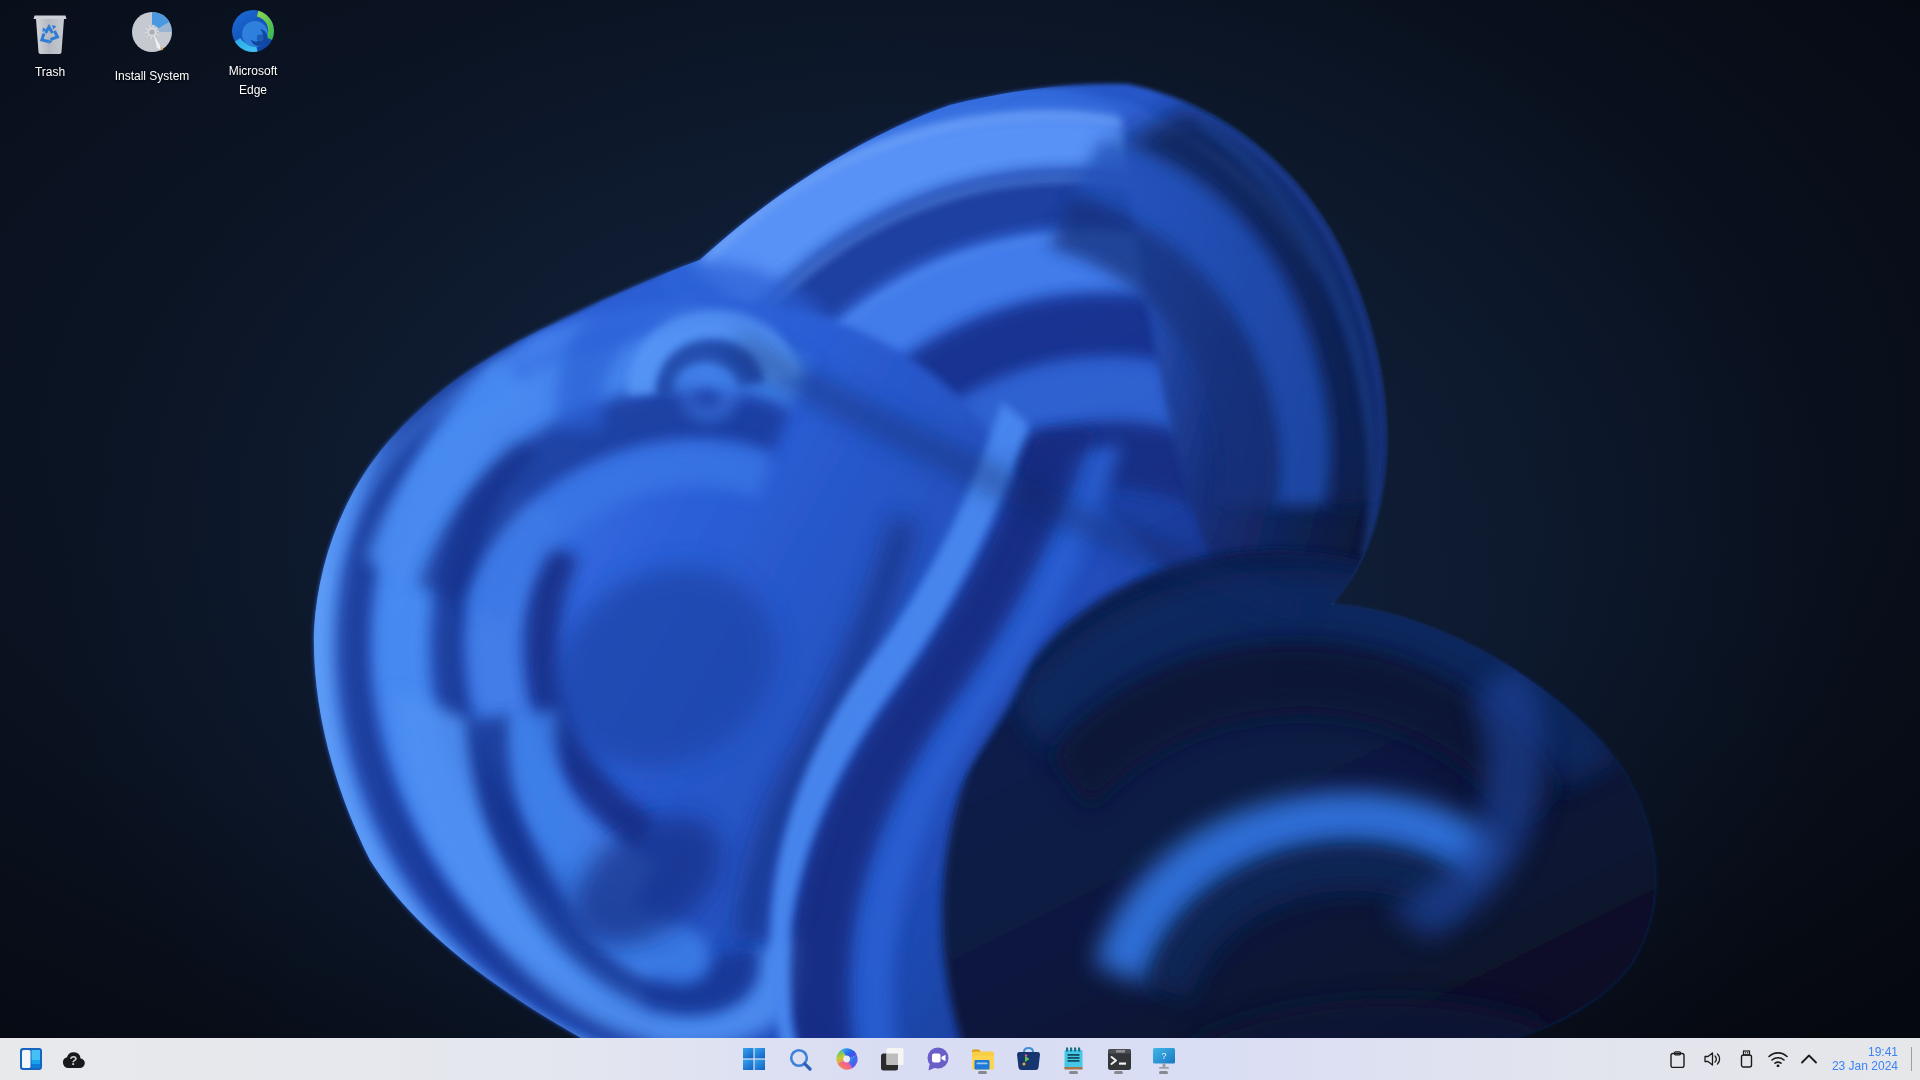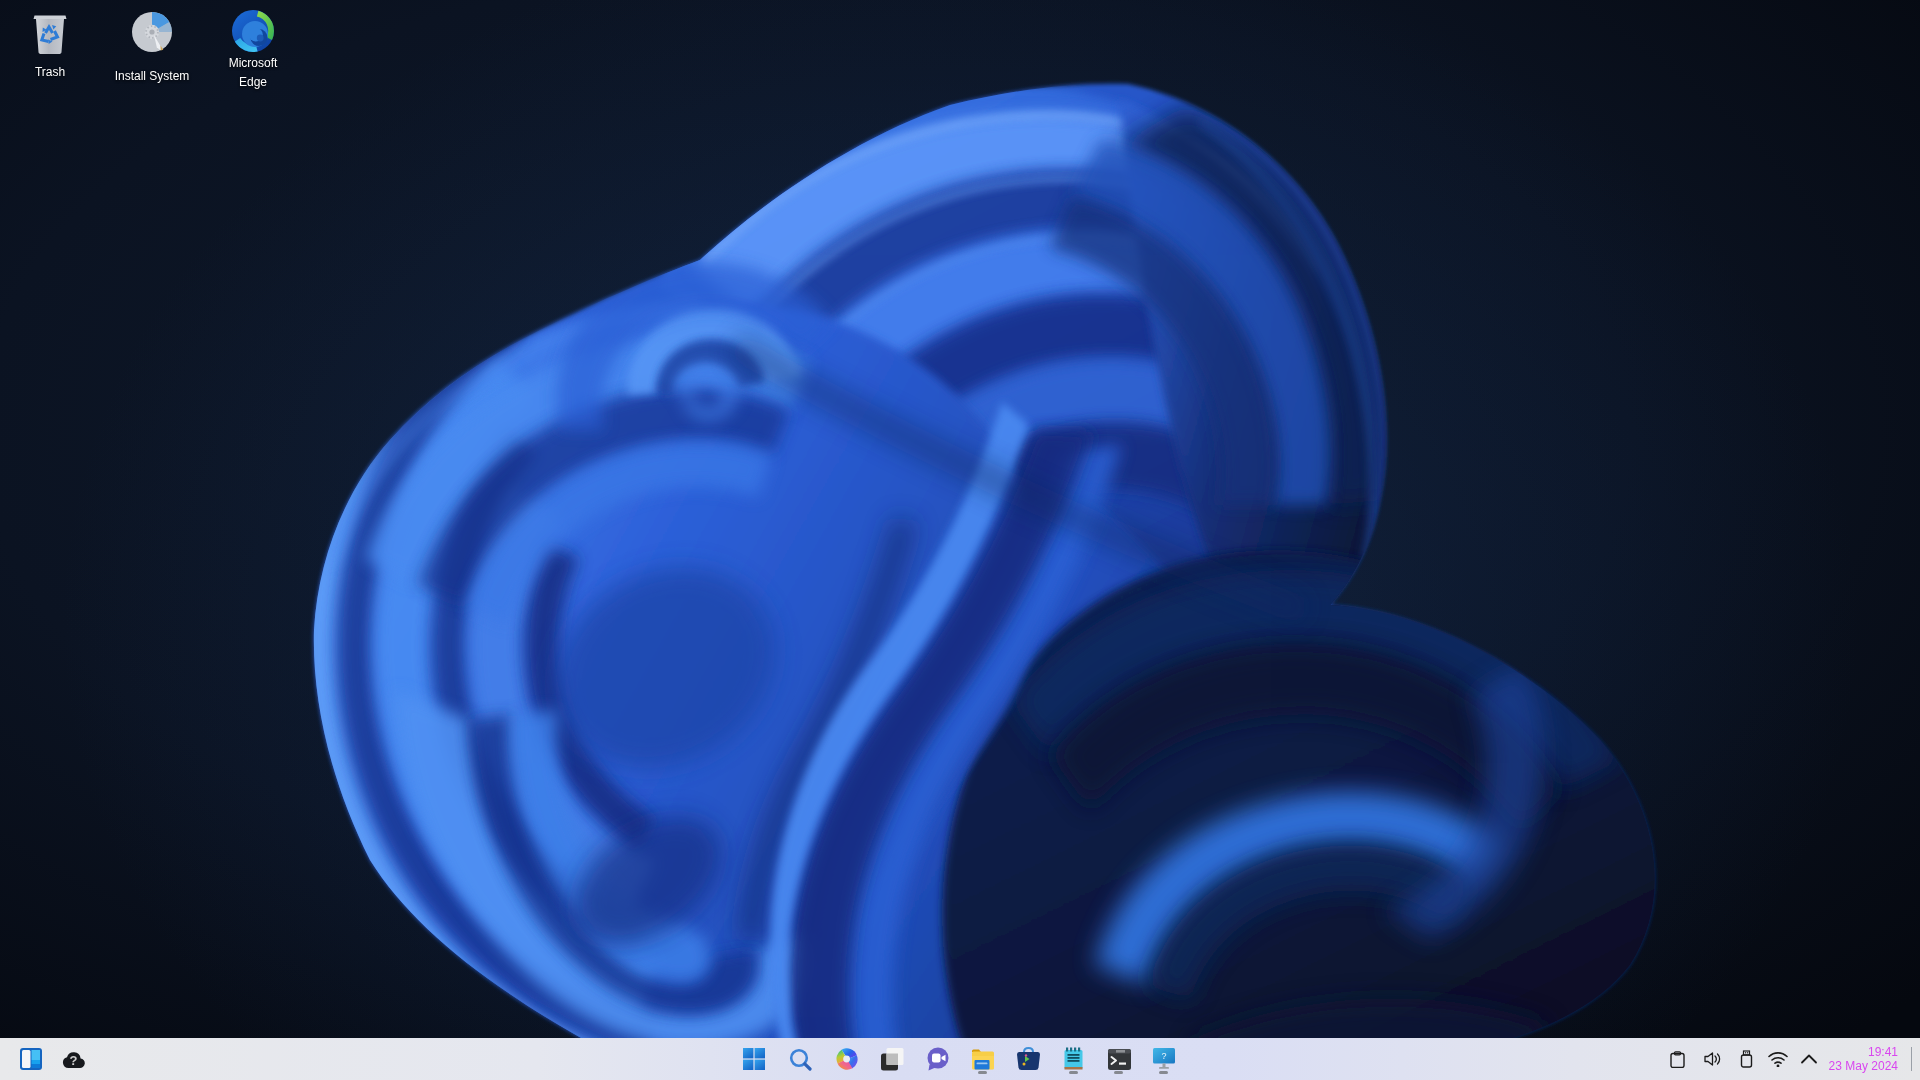--- a/index.html
+++ b/index.html
@@ -2,21 +2,21 @@
 <html><head>
 <meta charset="utf-8">
 <style>
 html,body{margin:0;padding:0;width:1920px;height:1080px;overflow:hidden;background:#0a1220;font-family:"Liberation Sans",sans-serif;}
 #wall{position:absolute;left:0;top:0;}
 .dicon{position:absolute;text-align:center;color:#fff;font-size:12px;text-shadow:0 1px 3px rgba(0,0,0,.95);}
 .dicon .img{margin:0 auto;}
 #taskbar{position:absolute;left:0;top:1038px;width:1920px;height:42px;
  background:linear-gradient(90deg,#e8e9eb 0%,#e5e7ef 28%,#d9ddf3 46%,#dadef4 64%,#e2e4ee 82%,#e6e7e9 100%);}
 .tb{position:absolute;top:1038px;height:42px;display:flex;align-items:center;}
-#clock{position:absolute;right:22px;top:1045px;text-align:right;color:#d946ef;font-size:12px;line-height:14px;}
+#clock{position:absolute;right:22px;top:1045px;text-align:right;color:#3b82f6;font-size:12px;line-height:14px;}
 #showdesk{position:absolute;right:8px;top:1047px;width:1px;height:24px;background:#9aa0a8;}
 .ind{position:absolute;top:1071px;width:9px;height:3px;border-radius:2px;background:#868990;}
 </style>
 </head>
 <body>
 <svg id="wall" width="1920" height="1080" viewBox="0 0 1920 1080">
 <defs>
 <radialGradient id="bg" cx="42%" cy="40%" r="78%">
  <stop offset="0%" stop-color="#0f1a2c"></stop>
  <stop offset="55%" stop-color="#0b1322"></stop>
@@ -193,21 +193,21 @@
    </defs>
    <circle cx="23" cy="23" r="21" fill="url(#egB)"></circle>
    <path d="M28.4,2.7 A21,21 0 0 1 42,31.9 L36.6,29.3 A14.5,14.5 0 0 0 26.9,8.5 Z" fill="url(#egG)"></path>
    <path d="M4.9,33.6 A21,21 0 0 0 27.6,43.5 L25.8,36.6 A14,14 0 0 1 10.2,30.1 Z" fill="url(#egC)"></path>
    <circle cx="25" cy="26" r="13" fill="#2e80dc"></circle>
    <circle cx="29" cy="29.5" r="8.5" fill="#11479e"></circle>
    <circle cx="25.8" cy="26.6" r="7" fill="#2e80dc"></circle>
    <circle cx="30.2" cy="30" r="3.4" fill="#1c5cb8"></circle>
   </svg>
  </div>
- <div style="margin-top:0;line-height:19px;">Microsoft<br>Edge</div>
+ <div style="margin-top:8px;line-height:19px;">Microsoft<br>Edge</div>
 </div>
 
 <div id="taskbar"></div>
 
 <div class="tb" style="left:20px;">
  <svg width="22" height="22" viewBox="0 0 22 22">
   <rect x="0" y="0" width="22" height="22" rx="3" fill="#1565c0"></rect>
   <rect x="2" y="2" width="8.5" height="18" rx="1.5" fill="#f5f6f8"></rect>
   <rect x="11.5" y="2" width="8.5" height="10" fill="#45c0f5"></rect>
   <rect x="11.5" y="12" width="8.5" height="4" fill="#17a2ee"></rect>
@@ -371,15 +371,15 @@
   <circle cx="10" cy="15" r="1.4" fill="#1b1b1b"></circle>
  </svg>
 </div>
 <div class="tb" style="left:1800px;">
  <svg width="18" height="10" viewBox="0 0 18 10">
   <path d="M2 8.5 L9 1.5 L16 8.5" fill="none" stroke="#1b1b1b" stroke-width="1.8" stroke-linecap="round" stroke-linejoin="round"></path>
  </svg>
 </div>
 <div id="clock">
     <div>19:41</div>
-    <div>23 May 2024</div>
+    <div>23 Jan 2024</div>
   </div>
 <div id="showdesk"></div>
 
 </body></html>

